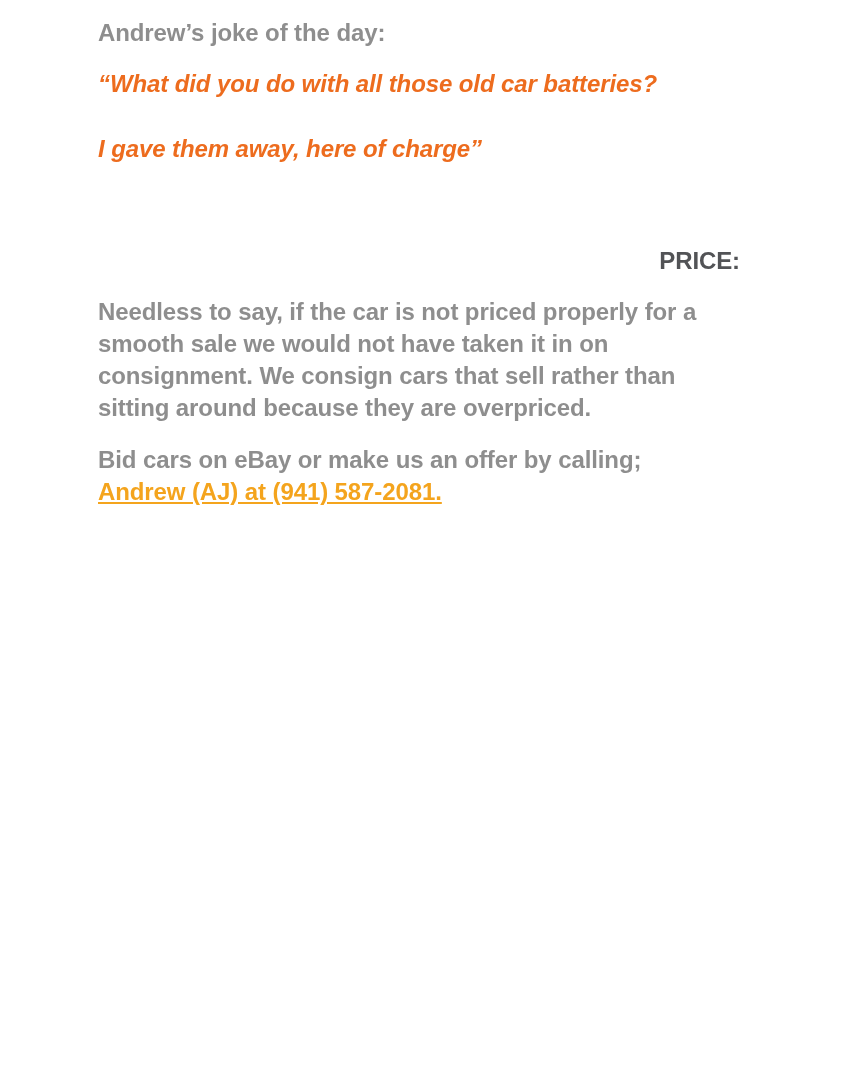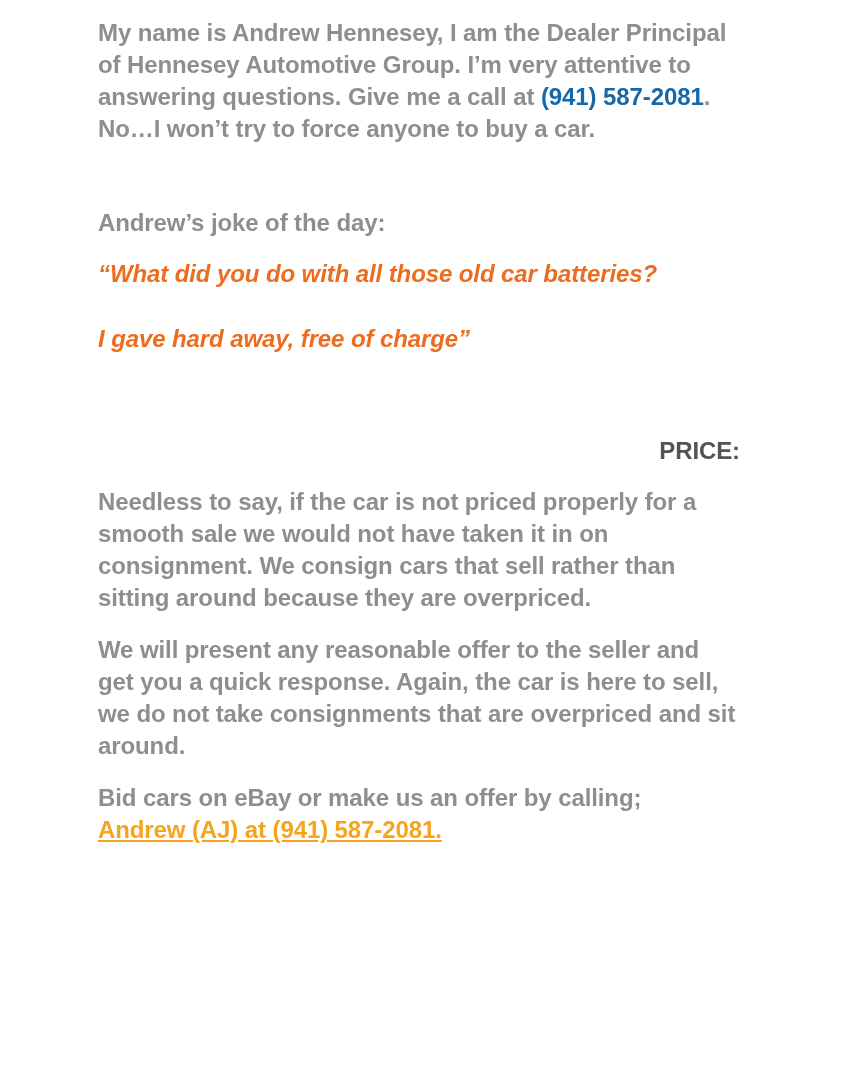--- a/index.html
+++ b/index.html
@@ -60,32 +60,30 @@
     text-decoration: underline;
     cursor: pointer;
   }
 </style>
 </head>
 <body>
 
 <div class="page">
   <div class="content">
 
-    <p class="intro"><span>My name is Andrew Hennesey, I am the Dealer Principal of Hennesey Automotive Group. I’m very attentive to answering questions. Give me a call at </span><a class="phone-inline">(941) 587-2081</a><span>. No…I won’t try to force anyone to buy a car.</span></p>
 
     <p class="joke-heading">Andrew’s joke of the day:</p>
 
     <p class="joke-line1">“What did you do with all those old car batteries?</p>
 
-    <p class="joke-line2">I gave hard away, free of charge”</p>
+    <p class="joke-line2">I gave them away, here of charge”</p>
 
     <p class="price-heading">PRICE:</p>
 
 
     <p class="price-para">Needless to say, if the car is not priced properly for a smooth sale we would not have taken it in on consignment. We consign cars that sell rather than sitting around because they are overpriced.</p>
 
-    <p class="price-para">We will present any reasonable offer to the seller and get you a quick response. Again, the car is here to sell, we do not take consignments that are overpriced and sit around.</p>
 
     <p class="cta"><span>Bid cars on eBay or make us an offer by calling;</span><br>
       <a class="cta-link">Andrew (AJ) at (941) 587-2081. </a></p>
 
   </div>
 </div>
 
 </body></html>

